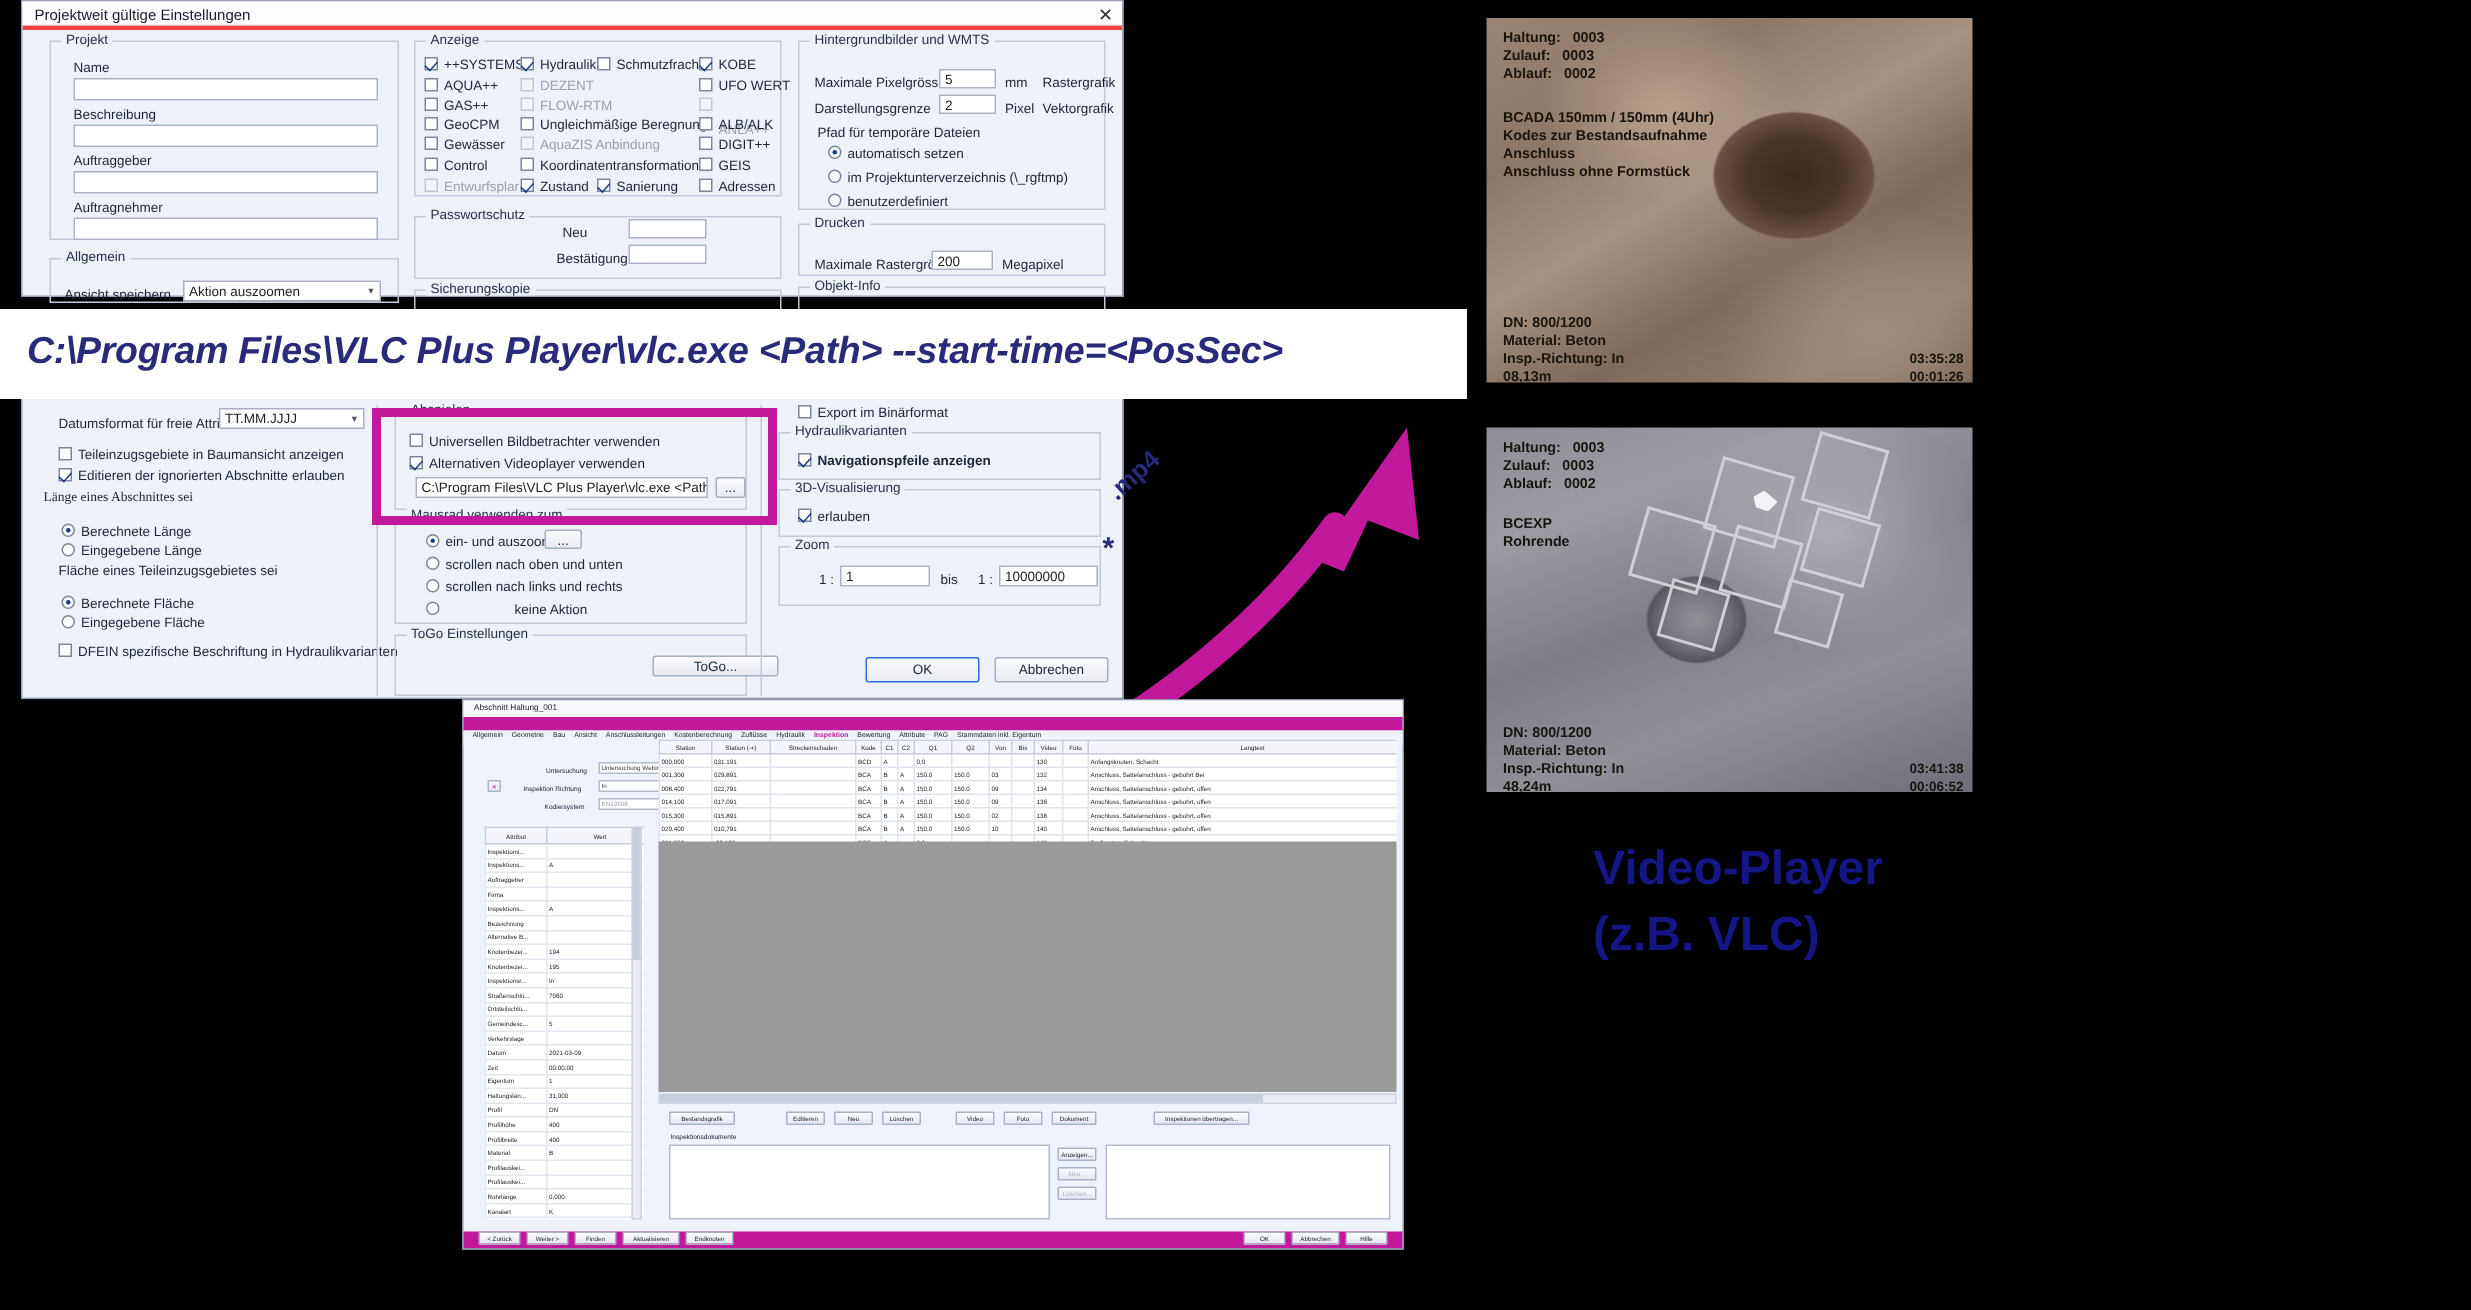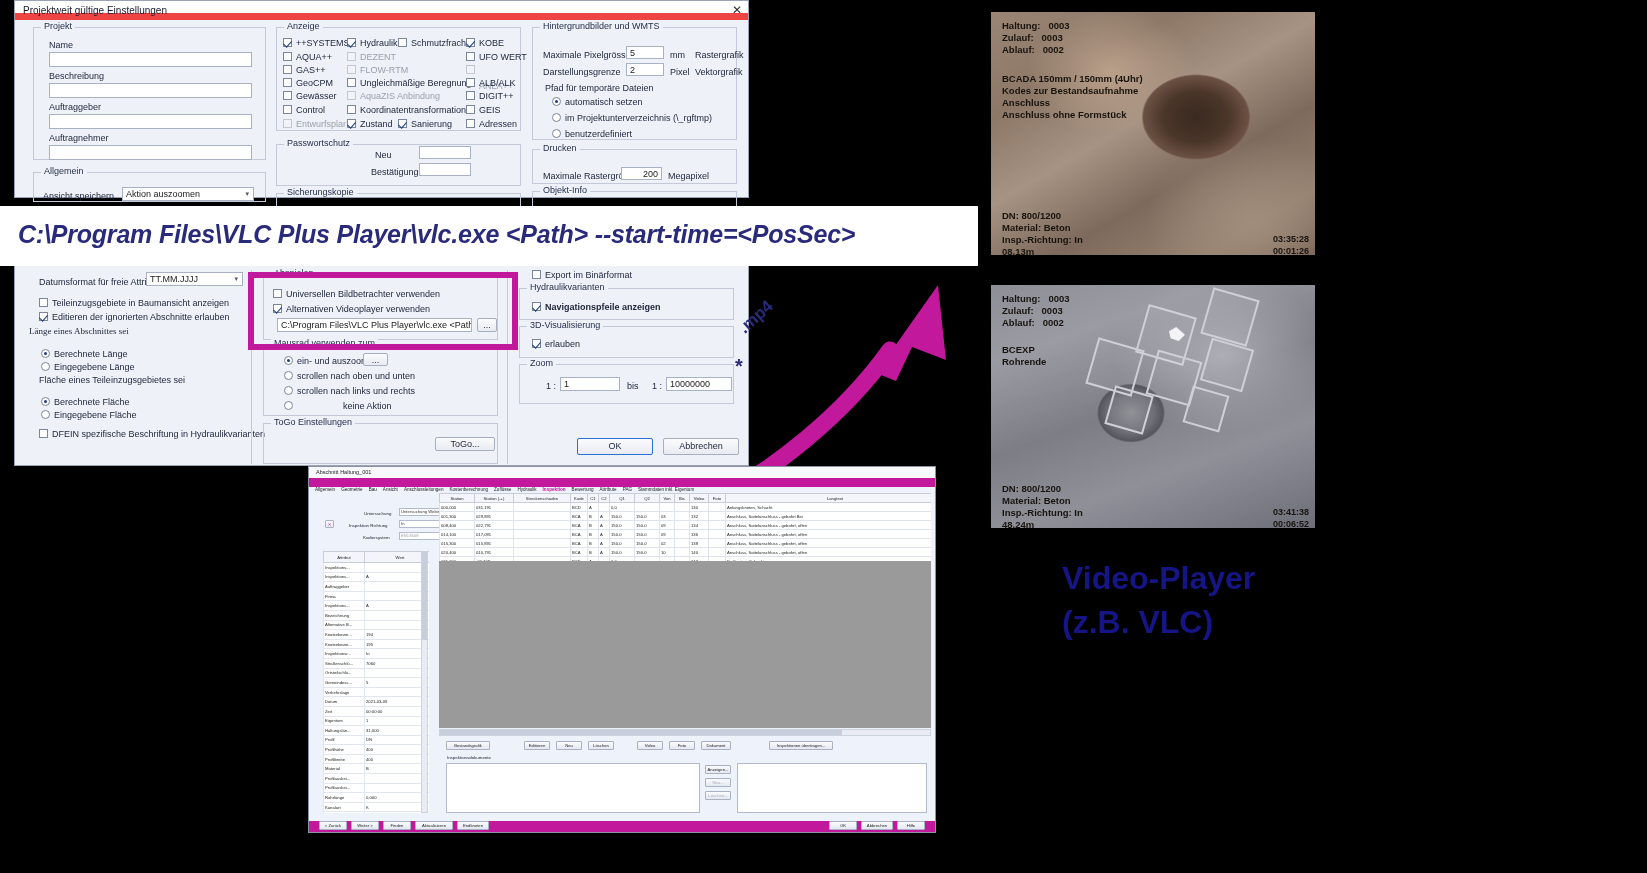--- a/index.html
+++ b/index.html
@@ -2,21 +2,21 @@
 <html><head>
 <meta charset="utf-8">
 <style>
   html,body{margin:0;padding:0;background:#000;}
   body{width:1647px;height:873px;position:relative;overflow:hidden;
        font-family:"Liberation Sans","DejaVu Sans",sans-serif;}
   .abs{position:absolute;}
 
   
   .dlg{background:#eef1f8;border:1px solid #9aa3b5;box-sizing:border-box;}
-  .dlg-title{height:19px;background:#fdfdfd;border-bottom:7px solid #ef4444;
+  .dlg-title{height:19px;background:#fdfdfd;border-bottom:3px solid #ef4444;
              font-size:10px;color:#1a1a2e;padding:4px 0 0 8px;box-sizing:border-box;position:relative;}
   .dlg-close{position:absolute;right:6px;top:2px;font-size:12px;color:#333;line-height:14px;cursor:default;}
   .grp{position:absolute;border:1px solid #c3c9d8;box-sizing:border-box;}
   .grp-lbl{position:absolute;top:-7px;left:7px;background:#eef1f8;padding:0 3px;
            font-size:9px;color:#26304a;white-space:nowrap;}
   .lbl{position:absolute;font-size:9px;color:#1c2438;white-space:nowrap;}
   .lbl.dis{color:#9aa0ad;}
   .fld{position:absolute;background:#fff;border:1px solid #a9b2c4;box-sizing:border-box;
        font-size:9px;color:#222;padding:1px 3px;overflow:hidden;white-space:nowrap;}
   .combo{position:absolute;background:#fff;border:1px solid #a9b2c4;box-sizing:border-box;
@@ -195,21 +195,21 @@
   <div class="lbl" style="left:550px;top:96px;">automatisch setzen</div>
   <div class="rd" style="left:537px;top:112px;"></div>
   <div class="lbl" style="left:550px;top:112px;">im Projektunterverzeichnis (\_rgftmp)</div>
   <div class="rd" style="left:537px;top:128px;"></div>
   <div class="lbl" style="left:550px;top:128px;">benutzerdefiniert</div>
 
   <div class="grp" style="left:517px;top:148px;width:205px;height:35px;">
     <span class="grp-lbl">Drucken</span>
   </div>
   <div class="lbl" style="left:528px;top:170px;">Maximale Rastergröße</div>
-  <div class="fld" style="left:606px;top:166px;width:41px;height:13px;text-align:right;">200</div>
+  <div class="fld" style="left:606px;top:166px;width:41px;height:13px;">200</div>
   <div class="lbl" style="left:653px;top:170px;">Megapixel</div>
 
   <div class="grp" style="left:517px;top:190px;width:205px;height:30px;">
     <span class="grp-lbl">Objekt-Info</span>
   </div>
 </div>
 
 <div class="abs dlg" id="dlgBot" style="left:14px;top:266px;width:735px;height:200px;border-top:none;">
   <div class="lbl" style="left:24px;top:11px;">Datumsformat für freie Attribut</div>
   <div class="combo" style="left:131px;top:6px;width:97px;height:14px;">
@@ -254,21 +254,21 @@
   <div class="rd" style="left:269px;top:105px;"></div>
   <div class="lbl" style="left:282px;top:105px;">scrollen nach oben und unten</div>
   <div class="rd" style="left:269px;top:120px;"></div>
   <div class="lbl" style="left:282px;top:120px;">scrollen nach links und rechts</div>
   <div class="rd" style="left:269px;top:135px;"></div>
   <div class="lbl" style="left:282px;top:135px;padding-left:46px;">keine Aktion</div>
 
   <div class="grp" style="left:248px;top:157px;width:235px;height:41px;">
     <span class="grp-lbl">ToGo Einstellungen</span>
   </div>
-  <div class="btn" style="left:420px;top:171px;width:60px;height:14px;line-height:13px;">ToGo...</div>
+  <div class="btn" style="left:420px;top:171px;width:84px;height:14px;line-height:13px;">ToGo...</div>
   <div class="sep" style="left:492px;top:4px;width:1px;height:194px;"></div>
 
   <div class="cb" style="left:517px;top:4px;"></div>
   <div class="lbl" style="left:530px;top:4px;">Export im Binärformat</div>
   <div class="grp" style="left:504px;top:22px;width:215px;height:32px;">
     <span class="grp-lbl">Hydraulikvarianten</span>
   </div>
   <div class="cb on" style="left:517px;top:36px;"></div>
   <div class="lbl" style="left:530px;top:36px;font-weight:bold;">Navigationspfeile anzeigen</div>
   <div class="grp" style="left:504px;top:60px;width:215px;height:32px;">

